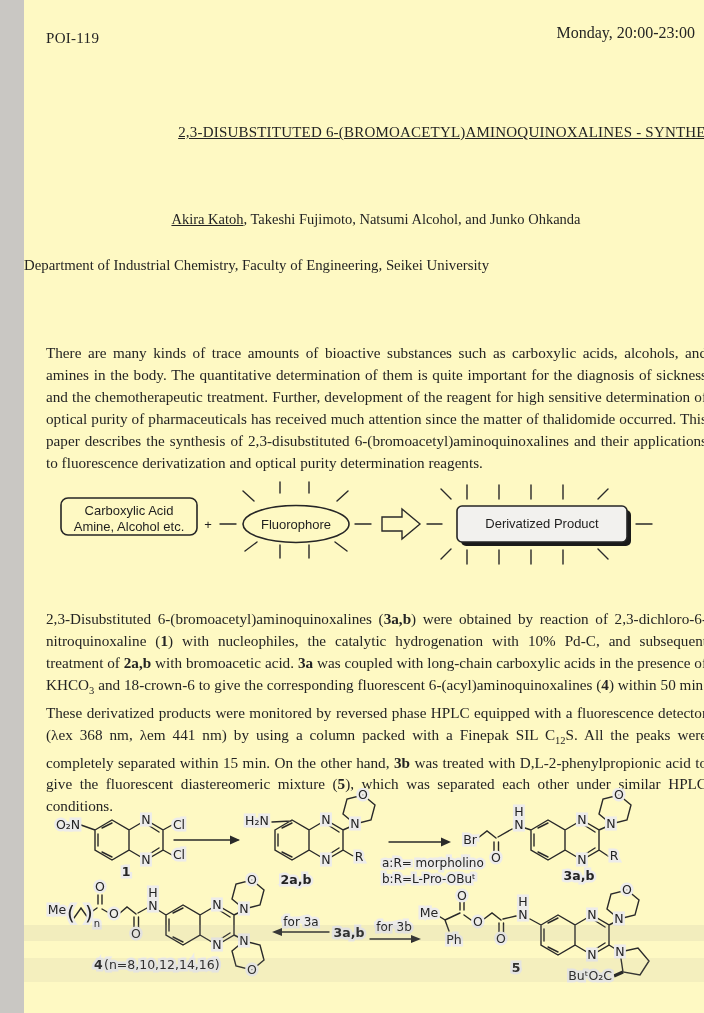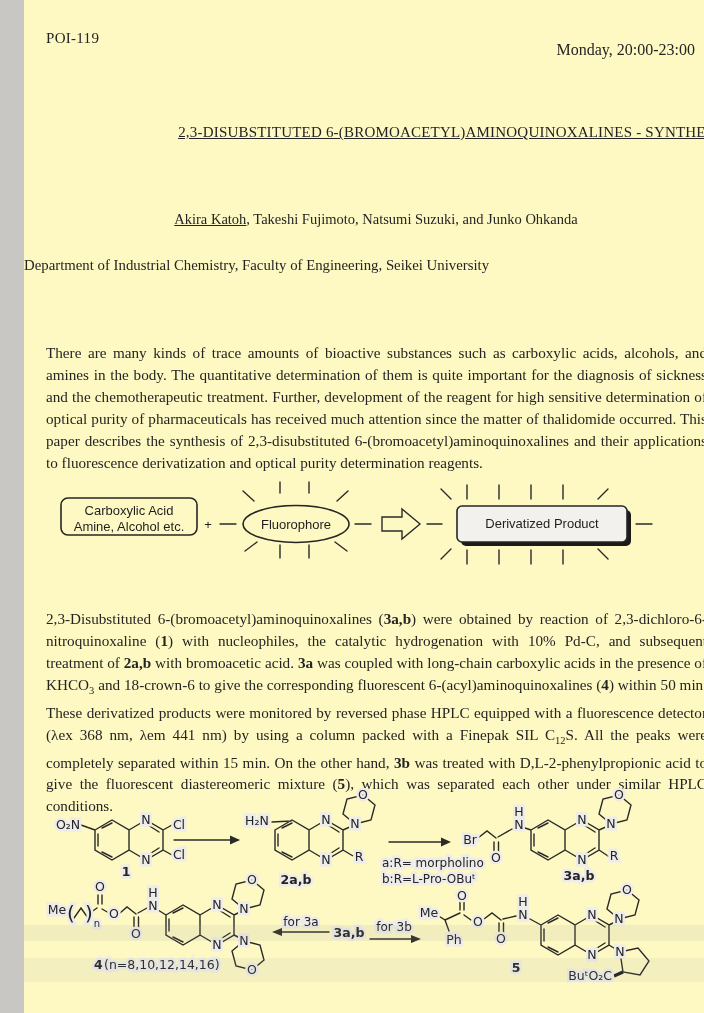--- a/index.html
+++ b/index.html
@@ -1,19 +1,19 @@
 <!DOCTYPE html>
 <html><head>
 <meta charset="utf-8">
 <style>
   html,body{margin:0;padding:0;background:#c9c7c3;}
   .page{position:relative;width:704px;height:1013px;background:#fef9c3;overflow:hidden;
         font-family:"Liberation Serif","DejaVu Serif",serif;color:#242424;margin-left:24px;}
   .hdr-l{position:absolute;left:22px;top:30px;font-size:15px;letter-spacing:.3px;}
-  .hdr-r{position:absolute;right:33px;top:41px;font-size:16px;}
+  .hdr-r{position:absolute;right:33px;top:24px;font-size:16px;}
   .title{position:absolute;left:0;top:116px;width:100%;text-align:right;
          font-size:15px;line-height:33px;letter-spacing:.2px;text-decoration:underline;}
   .authors{position:absolute;left:0;top:211px;width:100%;text-align:center;font-size:14.5px;}
   .authors .u{text-decoration:underline;text-align:right;}
   .affil{position:absolute;left:0;top:252px;width:100%;font-size:14.8px;line-height:27px;}
   .para{position:absolute;left:22px;width:661px;font-size:15.2px;line-height:21.9px;text-align:justify;}
   #p1{top:342px;}
   #p2{top:608px;}
   .para sub{font-size:10.5px;}
   .diagram{position:absolute;left:0;top:481px;}
@@ -39,21 +39,21 @@
 
 <div class="page">
 
   <div class="hdr-l">POI-119</div>
   <div class="hdr-r">Monday, 20:00-23:00</div>
 
   <div class="title">
     <div>2,3-DISUBSTITUTED 6-(BROMOACETYL)AMINOQUINOXALINES - SYNTHESIS</div>
   </div>
 
-  <div class="authors"><span class="u">Akira Katoh</span><span>, Takeshi Fujimoto, Natsumi Suzuki, and Junko Ohkanda</span></div>
+  <div class="authors"><span class="u">Akira Katoh</span><span>, Takeshi Fujimoto, Natsumi Alcohol, and Junko Ohkanda</span></div>
 
   <div class="affil">
     <div>Department of Industrial Chemistry, Faculty of Engineering, Seikei University</div>
   </div>
 
   <div class="para" id="p1"><span>There are many kinds of trace amounts of bioactive substances such as carboxylic acids, alcohols, and amines in the body.  The quantitative determination of them is quite important for the diagnosis of sickness and the chemotherapeutic treatment.  Further, development of the reagent for high sensitive determination of optical purity of pharmaceuticals has received much attention since the matter of thalidomide occurred. This paper describes the synthesis of 2,3-disubstituted 6-(bromoacetyl)aminoquinoxalines and their applications to fluorescence derivatization and optical purity determination reagents.</span></div>
 
   <svg class="diagram" width="704" height="90" viewBox="0 0 704 90">
     <g>
       <rect class="obox" x="37" y="17" width="136" height="37" rx="7"></rect>

